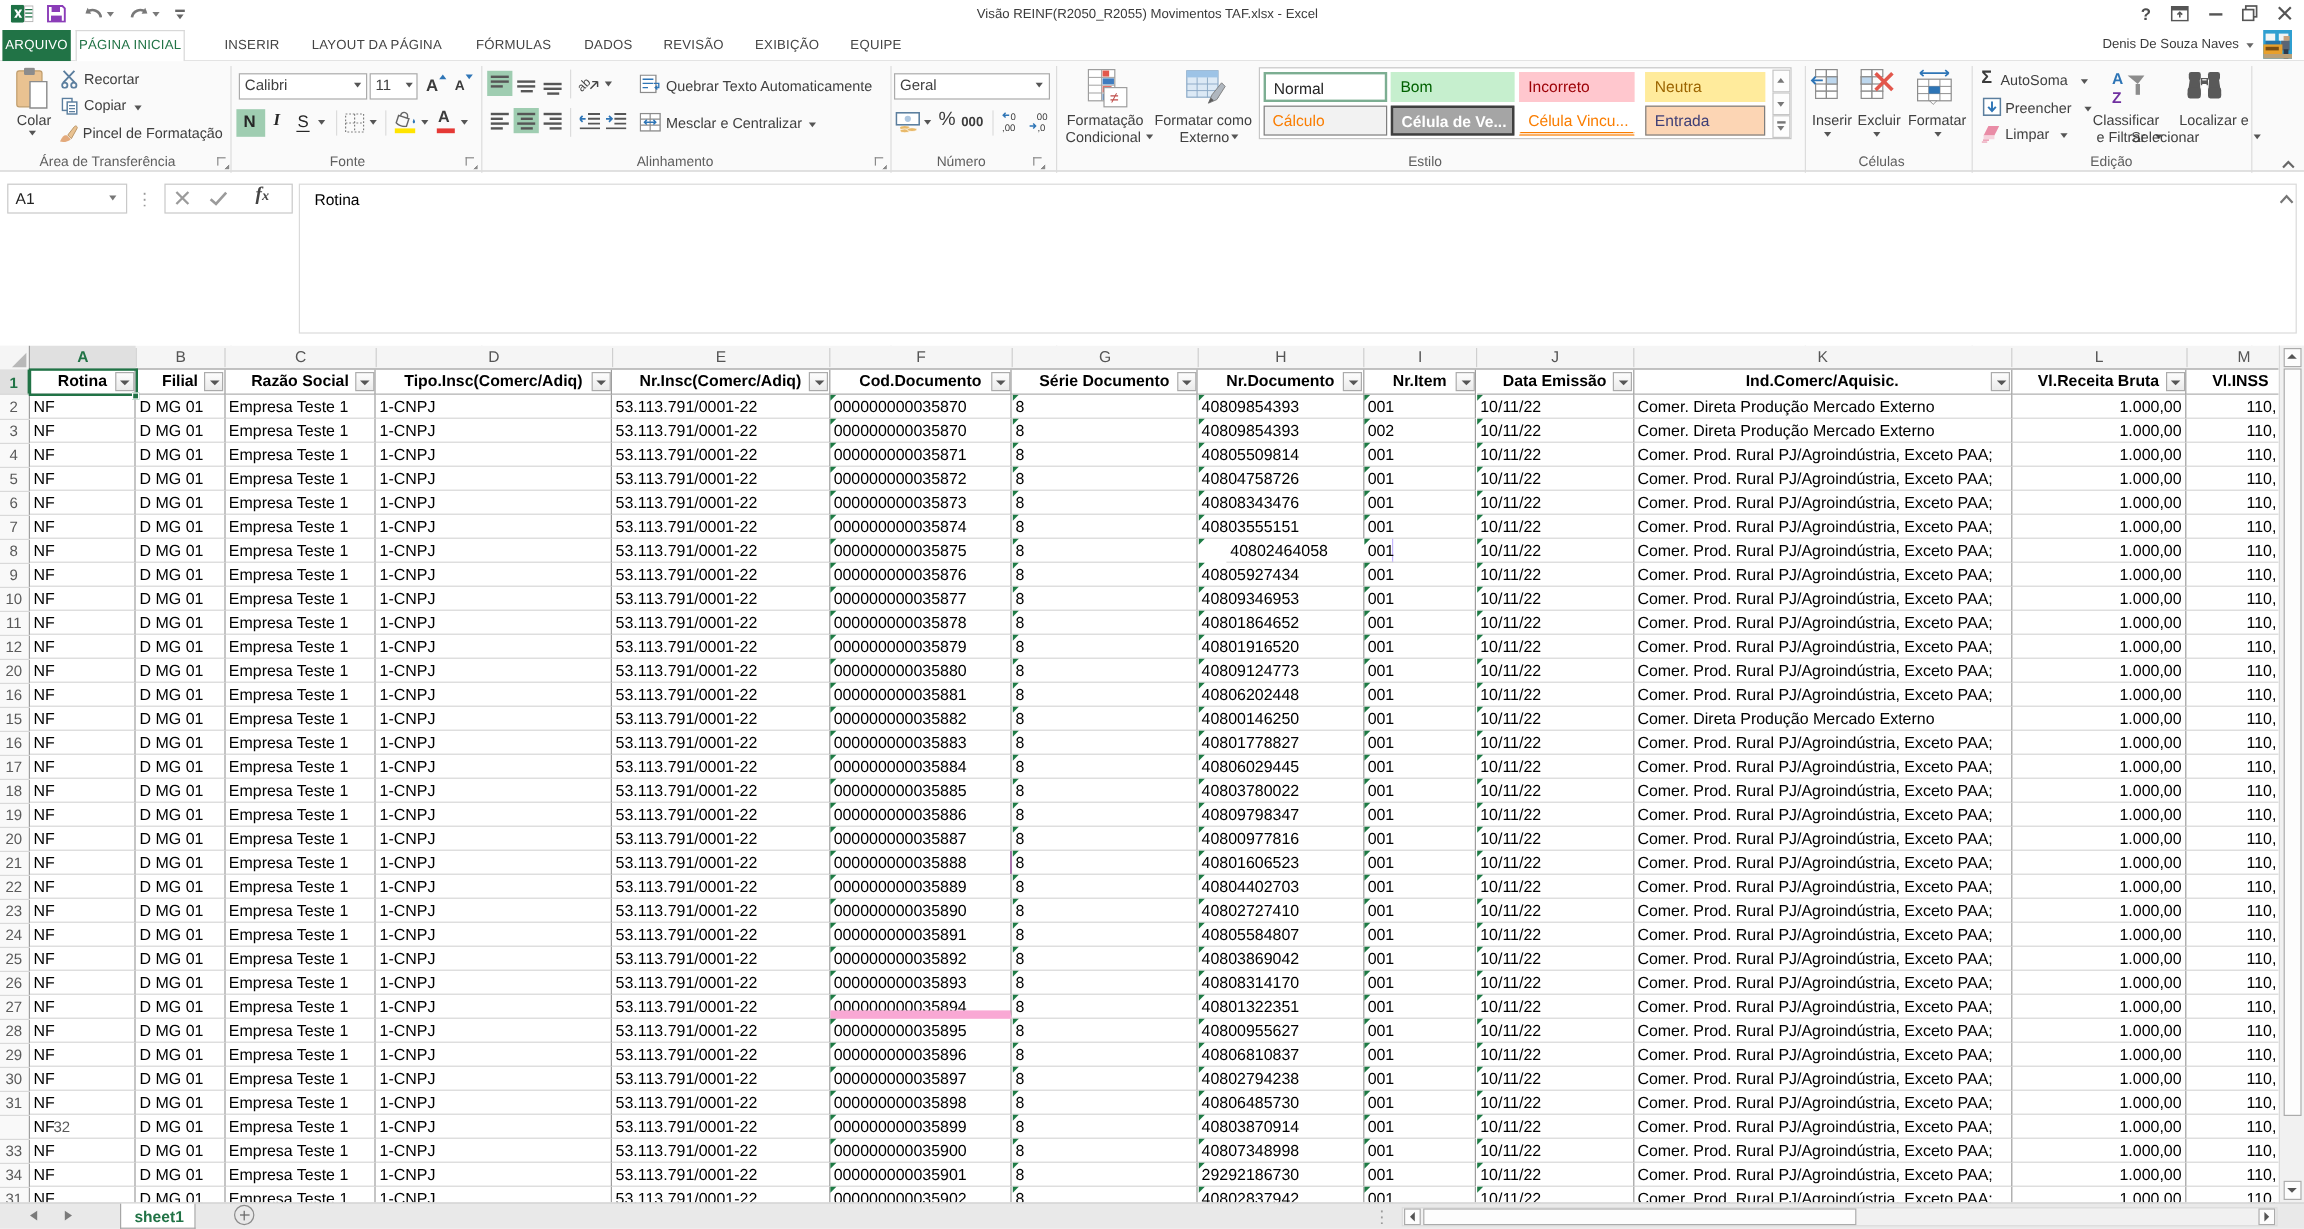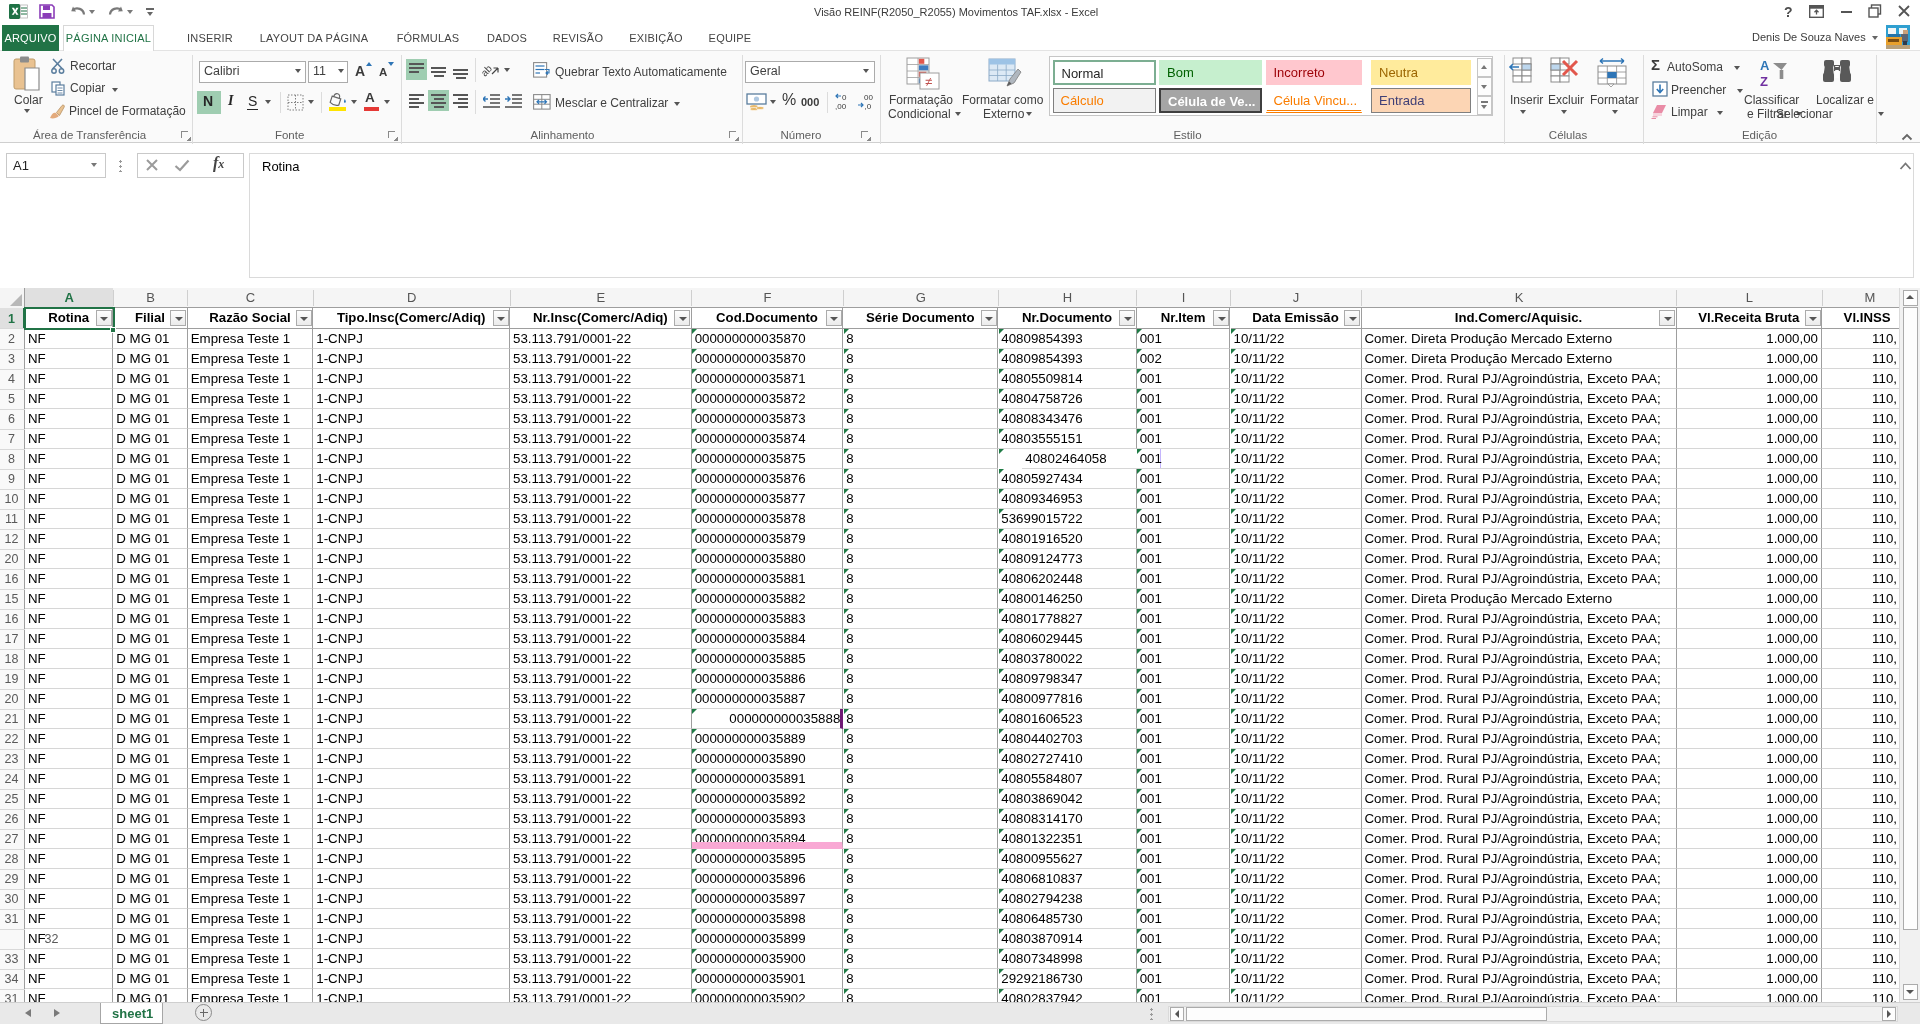--- a/index.html
+++ b/index.html
@@ -726,21 +726,21 @@
 <div class="gt" style="left:973.8px;top:160.5px;"></div>
 <div class="gt" style="left:1112.2px;top:160.5px;"></div>
 <div class="gt" style="left:1206.0px;top:160.5px;"></div>
 <div class="cell" style="left:0px;top:180.0px;width:88.3px;height:20.0px;padding-left:3px;border-bottom:1px solid #d6d6d6;border-right:1px solid #9e9e9e;">NF</div>
 <div class="cell" style="left:88.3px;top:180.0px;width:74.39999999999999px;height:20.0px;padding-left:3px;border-bottom:1px solid #d6d6d6;border-right:1px solid #9e9e9e;">D MG 01</div>
 <div class="cell" style="left:162.7px;top:180.0px;width:125.60000000000002px;height:20.0px;padding-left:3px;border-bottom:1px solid #d6d6d6;border-right:1px solid #9e9e9e;">Empresa Teste 1</div>
 <div class="cell" style="left:288.3px;top:180.0px;width:196.7px;height:20.0px;padding-left:3px;border-bottom:1px solid #d6d6d6;border-right:1px solid #9e9e9e;">1-CNPJ</div>
 <div class="cell" style="left:485px;top:180.0px;width:181.70000000000005px;height:20.0px;padding-left:3px;border-bottom:1px solid #d6d6d6;border-right:1px solid #9e9e9e;">53.113.791/0001-22</div>
 <div class="cell" style="left:666.7px;top:180.0px;width:151.5999999999999px;height:20.0px;padding-left:3px;border-bottom:1px solid #d6d6d6;border-right:1px solid #9e9e9e;">000000000035878</div>
 <div class="cell" style="left:818.3px;top:180.0px;width:155.0px;height:20.0px;padding-left:3px;border-bottom:1px solid #d6d6d6;border-right:1px solid #9e9e9e;">8</div>
-<div class="cell" style="left:973.3px;top:180.0px;width:138.4000000000001px;height:20.0px;padding-left:3px;border-bottom:1px solid #d6d6d6;border-right:1px solid #9e9e9e;">53699015722</div>
+<div class="cell" style="left:973.3px;top:180.0px;width:138.4000000000001px;height:20.0px;padding-left:3px;border-bottom:1px solid #d6d6d6;border-right:1px solid #9e9e9e;">40801864652</div>
 <div class="cell" style="left:1111.7px;top:180.0px;width:93.79999999999995px;height:20.0px;padding-left:3px;border-bottom:1px solid #d6d6d6;border-right:1px solid #9e9e9e;">001</div>
 <div class="cell" style="left:1205.5px;top:180.0px;width:131.0px;height:20.0px;padding-left:3px;border-bottom:1px solid #d6d6d6;border-right:1px solid #9e9e9e;">10/11/22</div>
 <div class="cell" style="left:1336.5px;top:180.0px;width:315.0px;height:20.0px;padding-left:3px;border-bottom:1px solid #d6d6d6;border-right:1px solid #9e9e9e;">Comer. Prod. Rural PJ/Agroindústria, Exceto PAA;</div>
 <div class="cell" style="left:1651.5px;top:180.0px;width:145.5px;height:20.0px;text-align:right;padding-right:3px;border-bottom:1px solid #d6d6d6;border-right:1px solid #9e9e9e;">1.000,00</div>
 <div class="cell" style="left:1797px;top:180.0px;width:76.5px;height:20.0px;text-align:right;padding-right:1.5px;border-bottom:1px solid #d6d6d6;">110,</div>
 <div class="gt" style="left:667.2px;top:180.5px;"></div>
 <div class="gt" style="left:818.8px;top:180.5px;"></div>
 <div class="gt" style="left:973.8px;top:180.5px;"></div>
 <div class="gt" style="left:1112.2px;top:180.5px;"></div>
 <div class="gt" style="left:1206.0px;top:180.5px;"></div>
@@ -904,21 +904,21 @@
 <div class="gt" style="left:667.2px;top:360.5px;"></div>
 <div class="gt" style="left:818.8px;top:360.5px;"></div>
 <div class="gt" style="left:973.8px;top:360.5px;"></div>
 <div class="gt" style="left:1112.2px;top:360.5px;"></div>
 <div class="gt" style="left:1206.0px;top:360.5px;"></div>
 <div class="cell" style="left:0px;top:380.0px;width:88.3px;height:20.0px;padding-left:3px;border-bottom:1px solid #d6d6d6;border-right:1px solid #9e9e9e;">NF</div>
 <div class="cell" style="left:88.3px;top:380.0px;width:74.39999999999999px;height:20.0px;padding-left:3px;border-bottom:1px solid #d6d6d6;border-right:1px solid #9e9e9e;">D MG 01</div>
 <div class="cell" style="left:162.7px;top:380.0px;width:125.60000000000002px;height:20.0px;padding-left:3px;border-bottom:1px solid #d6d6d6;border-right:1px solid #9e9e9e;">Empresa Teste 1</div>
 <div class="cell" style="left:288.3px;top:380.0px;width:196.7px;height:20.0px;padding-left:3px;border-bottom:1px solid #d6d6d6;border-right:1px solid #9e9e9e;">1-CNPJ</div>
 <div class="cell" style="left:485px;top:380.0px;width:181.70000000000005px;height:20.0px;padding-left:3px;border-bottom:1px solid #d6d6d6;border-right:1px solid #9e9e9e;">53.113.791/0001-22</div>
-<div class="cell" style="left:666.7px;top:380.0px;width:151.5999999999999px;height:20.0px;padding-left:3px;border-bottom:1px solid #d6d6d6;border-right:3px solid #701a75;text-align:right;">000000000035888</div>
+<div class="cell" style="left:666.7px;top:380.0px;width:151.5999999999999px;height:20.0px;padding-left:3px;border-bottom:1px solid #d6d6d6;border-right:1px solid #701a75;">000000000035888</div>
 <div class="cell" style="left:818.3px;top:380.0px;width:155.0px;height:20.0px;padding-left:3px;border-bottom:1px solid #d6d6d6;border-right:1px solid #9e9e9e;">8</div>
 <div class="cell" style="left:973.3px;top:380.0px;width:138.4000000000001px;height:20.0px;padding-left:3px;border-bottom:1px solid #d6d6d6;border-right:1px solid #9e9e9e;">40801606523</div>
 <div class="cell" style="left:1111.7px;top:380.0px;width:93.79999999999995px;height:20.0px;padding-left:3px;border-bottom:1px solid #d6d6d6;border-right:1px solid #9e9e9e;">001</div>
 <div class="cell" style="left:1205.5px;top:380.0px;width:131.0px;height:20.0px;padding-left:3px;border-bottom:1px solid #d6d6d6;border-right:1px solid #9e9e9e;">10/11/22</div>
 <div class="cell" style="left:1336.5px;top:380.0px;width:315.0px;height:20.0px;padding-left:3px;border-bottom:1px solid #d6d6d6;border-right:1px solid #9e9e9e;">Comer. Prod. Rural PJ/Agroindústria, Exceto PAA;</div>
 <div class="cell" style="left:1651.5px;top:380.0px;width:145.5px;height:20.0px;text-align:right;padding-right:3px;border-bottom:1px solid #d6d6d6;border-right:1px solid #9e9e9e;">1.000,00</div>
 <div class="cell" style="left:1797px;top:380.0px;width:76.5px;height:20.0px;text-align:right;padding-right:1.5px;border-bottom:1px solid #d6d6d6;">110,</div>
 <div class="gt" style="left:667.2px;top:380.5px;"></div>
 <div class="gt" style="left:818.8px;top:380.5px;"></div>
 <div class="gt" style="left:973.8px;top:380.5px;"></div>

